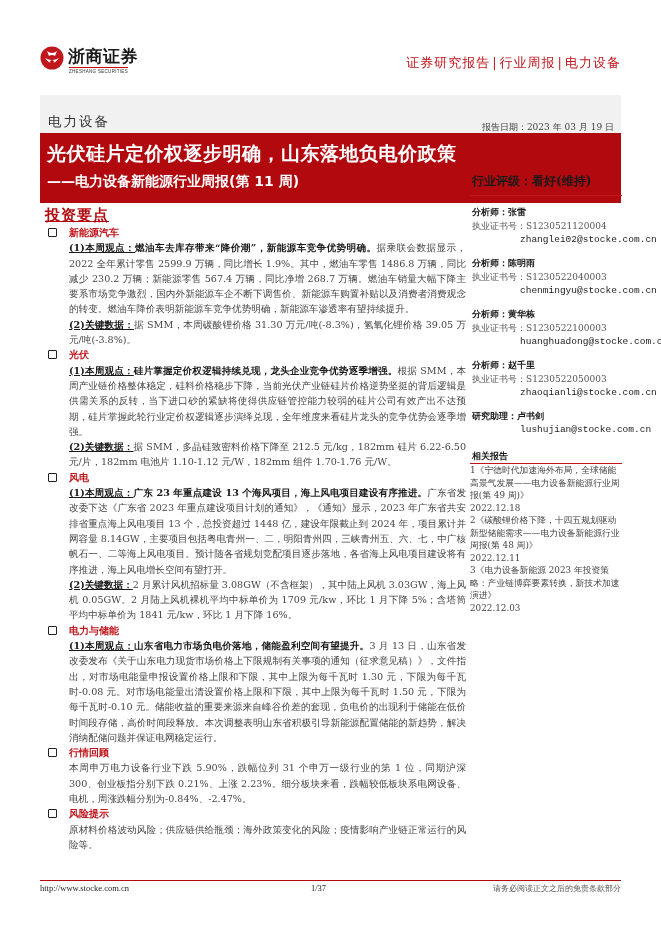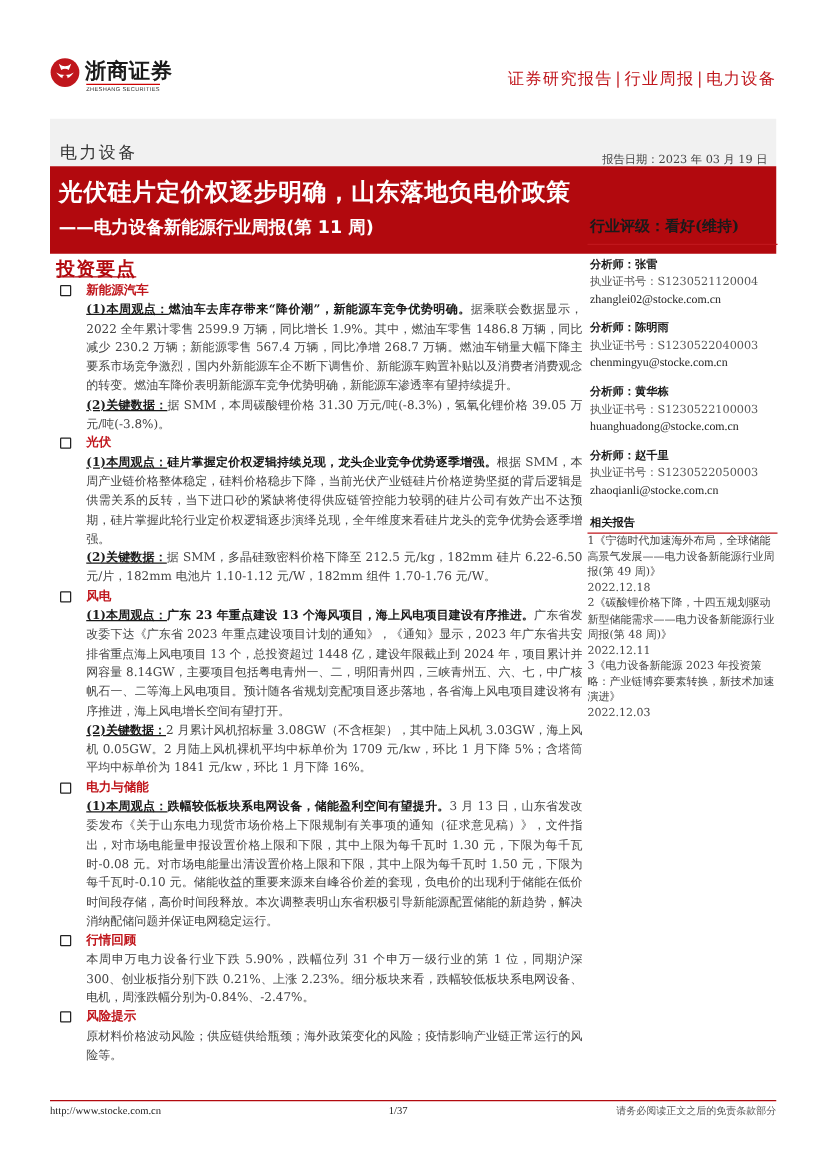--- a/index.html
+++ b/index.html
@@ -30,21 +30,21 @@
   .checkbox { position: absolute; left: 0; top: 3px; width: 9px; height: 9px; border: 1.2px solid #222; border-radius: 1px; }
   .para { padding-left: 21px; text-align: justify; color: #444; }
   .para .lead { color: #1a1a1a; font-weight: bold; }
   .para .lead-label { color: #1a1a1a; font-weight: bold; text-decoration: underline; }
 
   .sidebar { position: absolute; left: 470px; top: 172px; width: 152px; font-size: 9px; line-height: 14px; }
   .rating { font-size: 12px; font-weight: bold; color: #1a1a1a; padding: 2px 0 5px 2px; border-bottom: 1.2px solid #c0161c; height: 24px; }
   .analyst { margin-top: 9px; padding-left: 2px; }
   .analyst .name { font-weight: bold; color: #1a1a1a; }
   .analyst .cert { color: #555; }
-  .analyst .email { color: #222; font-family: Liberation Serif, serif; font-size: 9.5px; }
+  .analyst .email { color: #222; font-family: Liberation Mono, monospace; font-size: 9.5px; margin-left: 48px; }
   .related-title { margin-top: 12px; font-weight: bold; color: #1a1a1a; padding-left: 2px; border-bottom: 1px solid #c0161c; }
   .related-item { color: #444; padding-left: 0; font-size: 8.8px; line-height: 12.5px; }
 
   .footer-line { position: absolute; left: 40px; top: 880px; width: 581px; height: 1px; background: #b2090e; }
   .footer-left { position: absolute; left: 40px; top: 883px; font-size: 8.5px; color: #222; font-family: "Liberation Serif", serif; }
   .footer-center { position: absolute; left: 311px; top: 883px; font-size: 8.5px; color: #222; font-family: "Liberation Serif", serif; }
   .footer-right { position: absolute; right: 40px; top: 883px; font-size: 8px; color: #555; }
 </style>
 </head>
 <body>
@@ -88,21 +88,21 @@
       <div class="para"><span class="lead-label">(1)本周观点：</span><span class="lead">硅片掌握定价权逻辑持续兑现，龙头企业竞争优势逐季增强。</span><span>根据 SMM，本周产业链价格整体稳定，硅料价格稳步下降，当前光伏产业链硅片价格逆势坚挺的背后逻辑是供需关系的反转，当下进口砂的紧缺将使得供应链管控能力较弱的硅片公司有效产出不达预期，硅片掌握此轮行业定价权逻辑逐步演绎兑现，全年维度来看硅片龙头的竞争优势会逐季增强。</span></div>
       <div class="para"><span class="lead-label">(2)关键数据：</span><span>据 SMM，多晶硅致密料价格下降至 212.5 元/kg，182mm 硅片 6.22-6.50 元/片，182mm 电池片 1.10-1.12 元/W，182mm 组件 1.70-1.76 元/W。</span></div>
     </div>
     <div class="bullet-block">
       <div class="bullet-title"><span class="checkbox"></span><span>风电</span></div>
       <div class="para"><span class="lead-label">(1)本周观点：</span><span class="lead">广东 23 年重点建设 13 个海风项目，海上风电项目建设有序推进。</span><span>广东省发改委下达《广东省 2023 年重点建设项目计划的通知》，《通知》显示，2023 年广东省共安排省重点海上风电项目 13 个，总投资超过 1448 亿，建设年限截止到 2024 年，项目累计并网容量 8.14GW，主要项目包括粤电青州一、二，明阳青州四，三峡青州五、六、七，中广核帆石一、二等海上风电项目。预计随各省规划竞配项目逐步落地，各省海上风电项目建设将有序推进，海上风电增长空间有望打开。</span></div>
       <div class="para"><span class="lead-label">(2)关键数据：</span><span>2 月累计风机招标量 3.08GW（不含框架），其中陆上风机 3.03GW，海上风机 0.05GW。2 月陆上风机裸机平均中标单价为 1709 元/kw，环比 1 月下降 5%；含塔筒平均中标单价为 1841 元/kw，环比 1 月下降 16%。</span></div>
     </div>
     <div class="bullet-block">
       <div class="bullet-title"><span class="checkbox"></span><span>电力与储能</span></div>
-      <div class="para"><span class="lead-label">(1)本周观点：</span><span class="lead">跌幅较低板块系电网设备，储能盈利空间有望提升。</span><span>3 月 13 日，山东省发改委发布《关于山东电力现货市场价格上下限规制有关事项的通知（征求意见稿）》，文件指出，对市场电能量申报设置价格上限和下限，其中上限为每千瓦时 1.30 元，下限为每千瓦时-0.08 元。对市场电能量出清设置价格上限和下限，其中上限为每千瓦时 1.50 元，下限为每千瓦时-0.10 元。储能收益的重要来源来自峰谷价差的套现，负电价的出现利于储能在低价时间段存储，高价时间段释放。本次调整表明山东省积极引导新能源配置储能的新趋势，解决消纳配储问题并保证电网稳定运行。</span></div>
+      <div class="para"><span class="lead-label">(1)本周观点：</span><span class="lead">山东省电力市场负电价落地，储能盈利空间有望提升。</span><span>3 月 13 日，山东省发改委发布《关于山东电力现货市场价格上下限规制有关事项的通知（征求意见稿）》，文件指出，对市场电能量申报设置价格上限和下限，其中上限为每千瓦时 1.30 元，下限为每千瓦时-0.08 元。对市场电能量出清设置价格上限和下限，其中上限为每千瓦时 1.50 元，下限为每千瓦时-0.10 元。储能收益的重要来源来自峰谷价差的套现，负电价的出现利于储能在低价时间段存储，高价时间段释放。本次调整表明山东省积极引导新能源配置储能的新趋势，解决消纳配储问题并保证电网稳定运行。</span></div>
     </div>
     <div class="bullet-block">
       <div class="bullet-title"><span class="checkbox"></span><span>行情回顾</span></div>
       <div class="para"><span>本周申万电力设备行业下跌 5.90%，跌幅位列 31 个申万一级行业的第 1 位，同期沪深 300、创业板指分别下跌 0.21%、上涨 2.23%。细分板块来看，跌幅较低板块系电网设备、电机，周涨跌幅分别为-0.84%、-2.47%。</span></div>
     </div>
     <div class="bullet-block">
       <div class="bullet-title"><span class="checkbox"></span><span>风险提示</span></div>
       <div class="para"><span>原材料价格波动风险；供应链供给瓶颈；海外政策变化的风险；疫情影响产业链正常运行的风险等。</span></div>
     </div>
   </div>
@@ -123,20 +123,24 @@
       <div class="analyst">
         <div class="name">分析师：黄华栋</div>
         <div class="cert">执业证书号：S1230522100003</div>
         <div class="email">huanghuadong@stocke.com.cn</div>
       </div>
       <div class="analyst">
         <div class="name">分析师：赵千里</div>
         <div class="cert">执业证书号：S1230522050003</div>
         <div class="email">zhaoqianli@stocke.com.cn</div>
       </div>
+      <div class="analyst">
+        <div class="name">研究助理：卢书剑</div>
+        <div class="email">lushujian@stocke.com.cn</div>
+      </div>
     </div>
   <div class="related-title">相关报告</div>
   <div id="related">
       <div class="related-item">
         <div>1《宁德时代加速海外布局，全球储能高景气发展——电力设备新能源行业周报(第 49 周)》</div>
         <div>2022.12.18</div>
       </div>
       <div class="related-item">
         <div>2《碳酸锂价格下降，十四五规划驱动新型储能需求——电力设备新能源行业周报(第 48 周)》</div>
         <div>2022.12.11</div>

